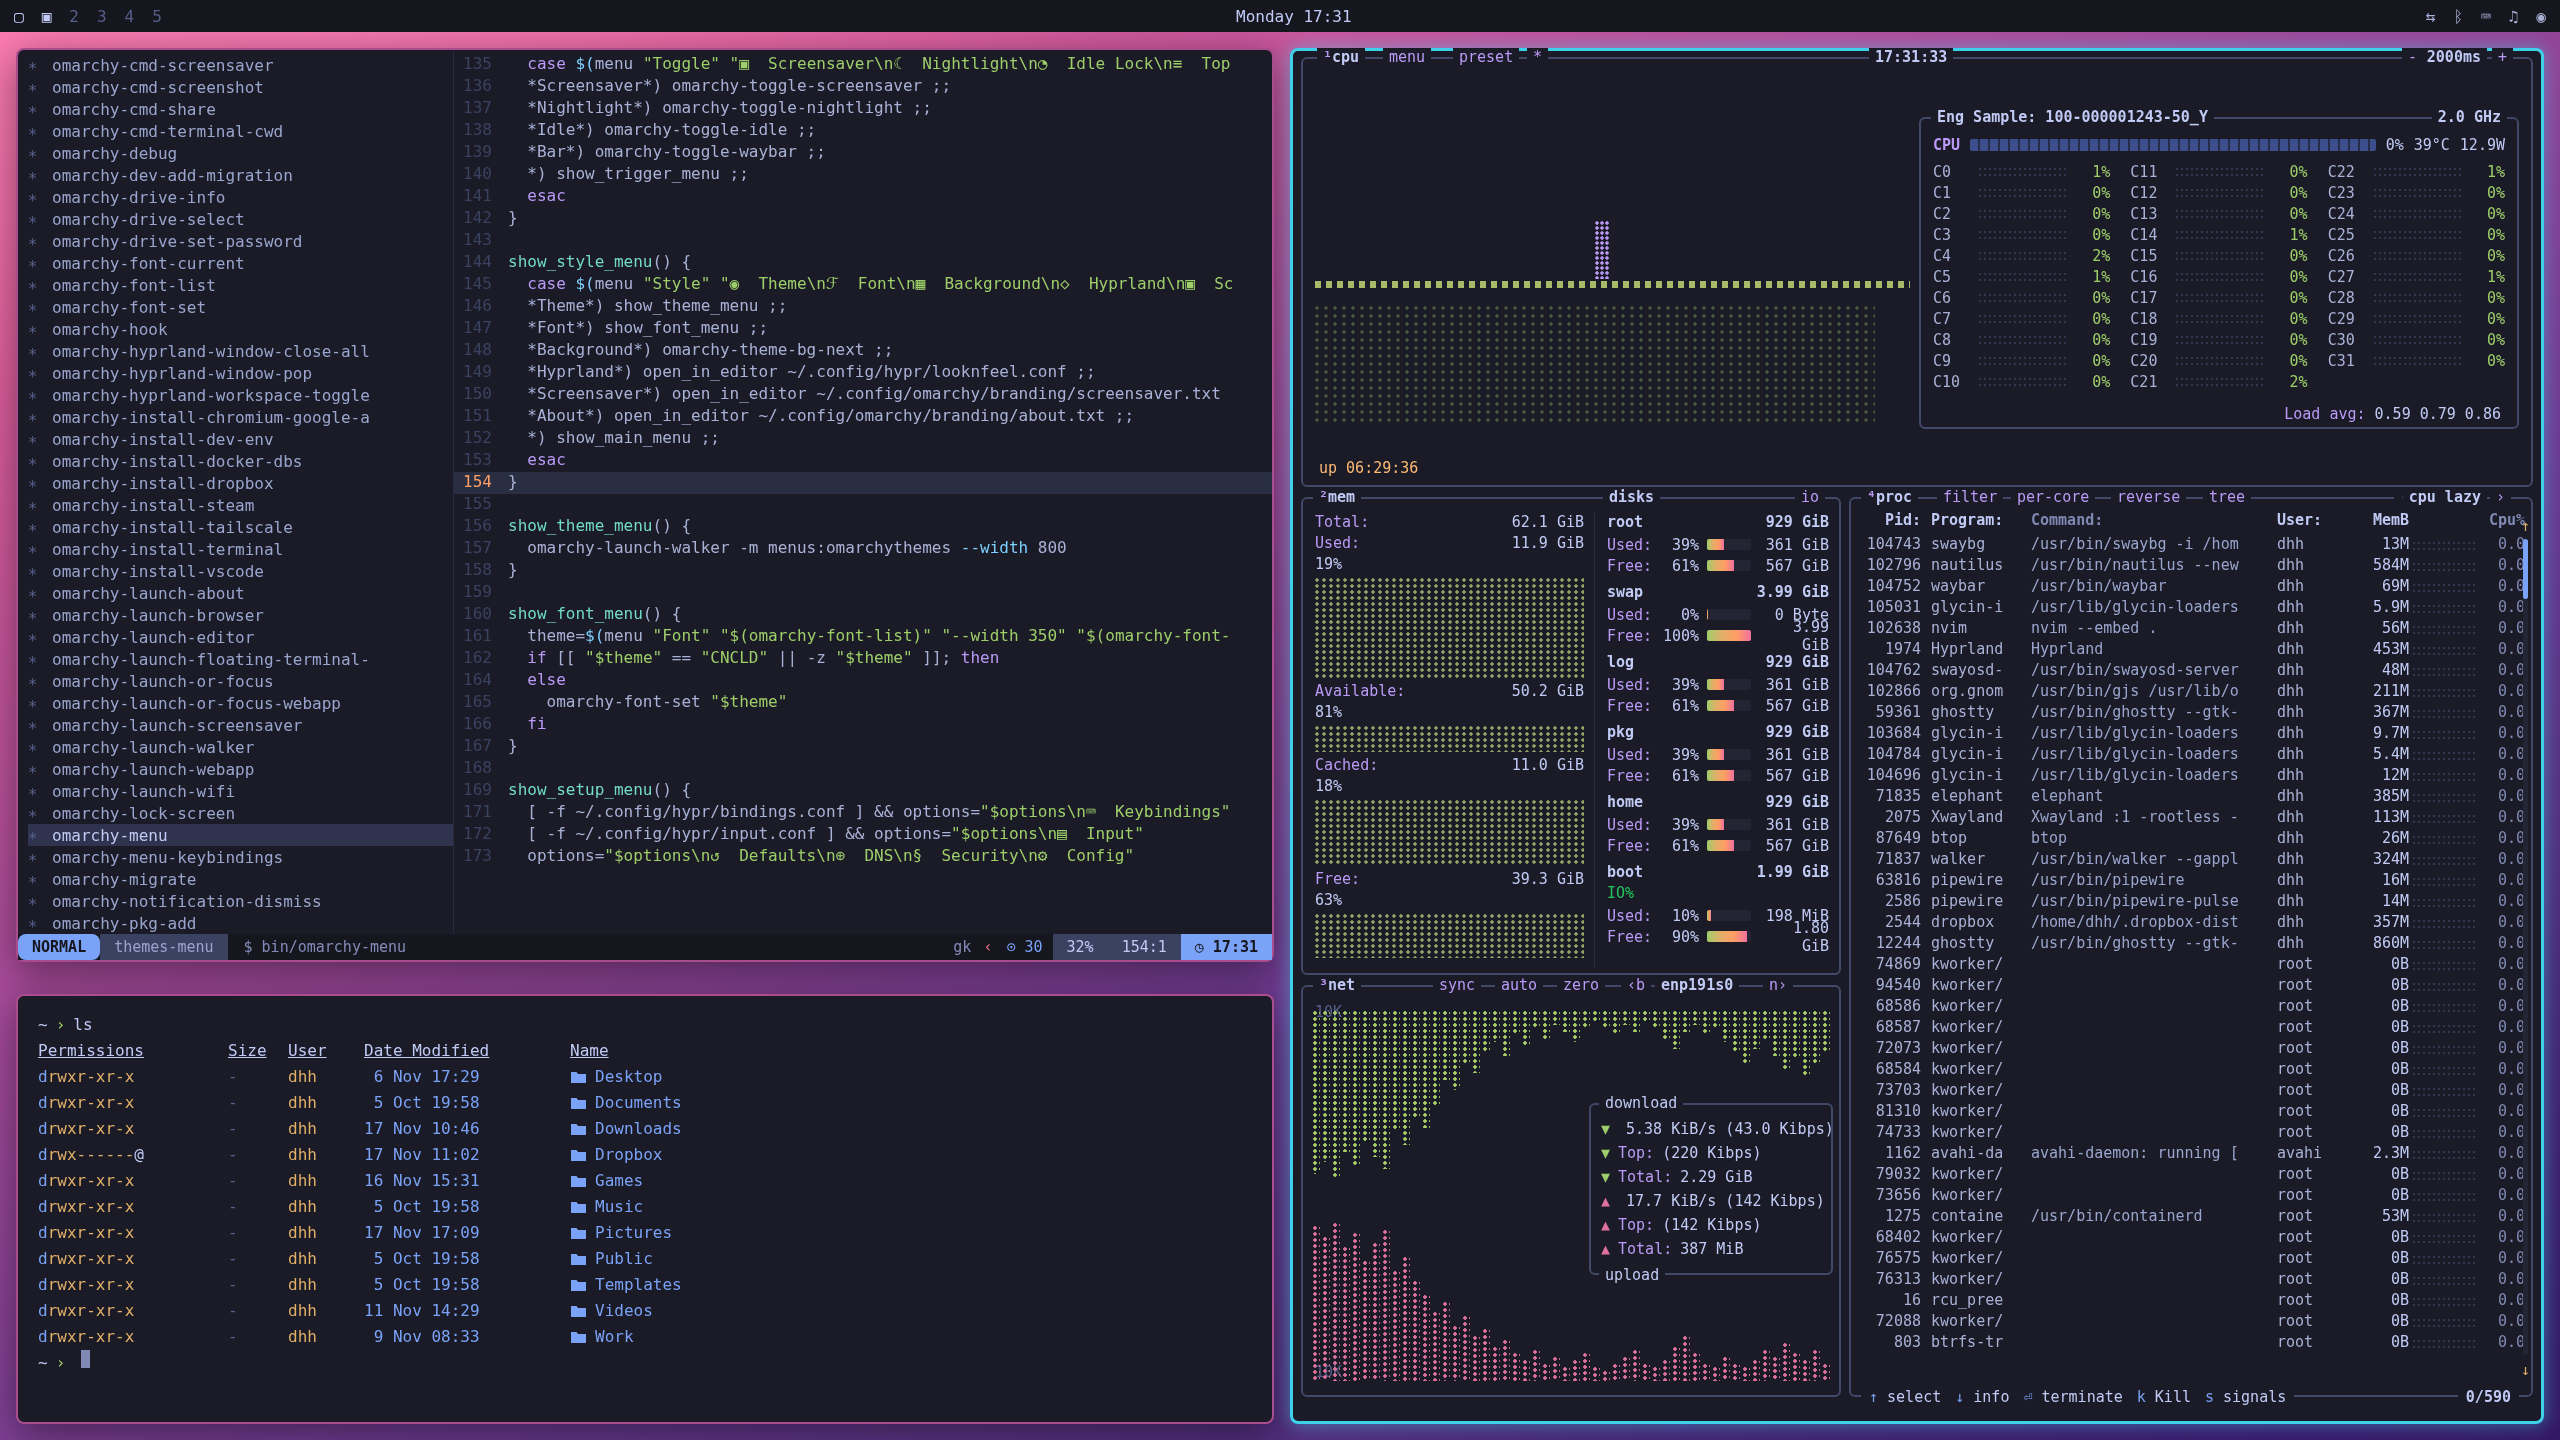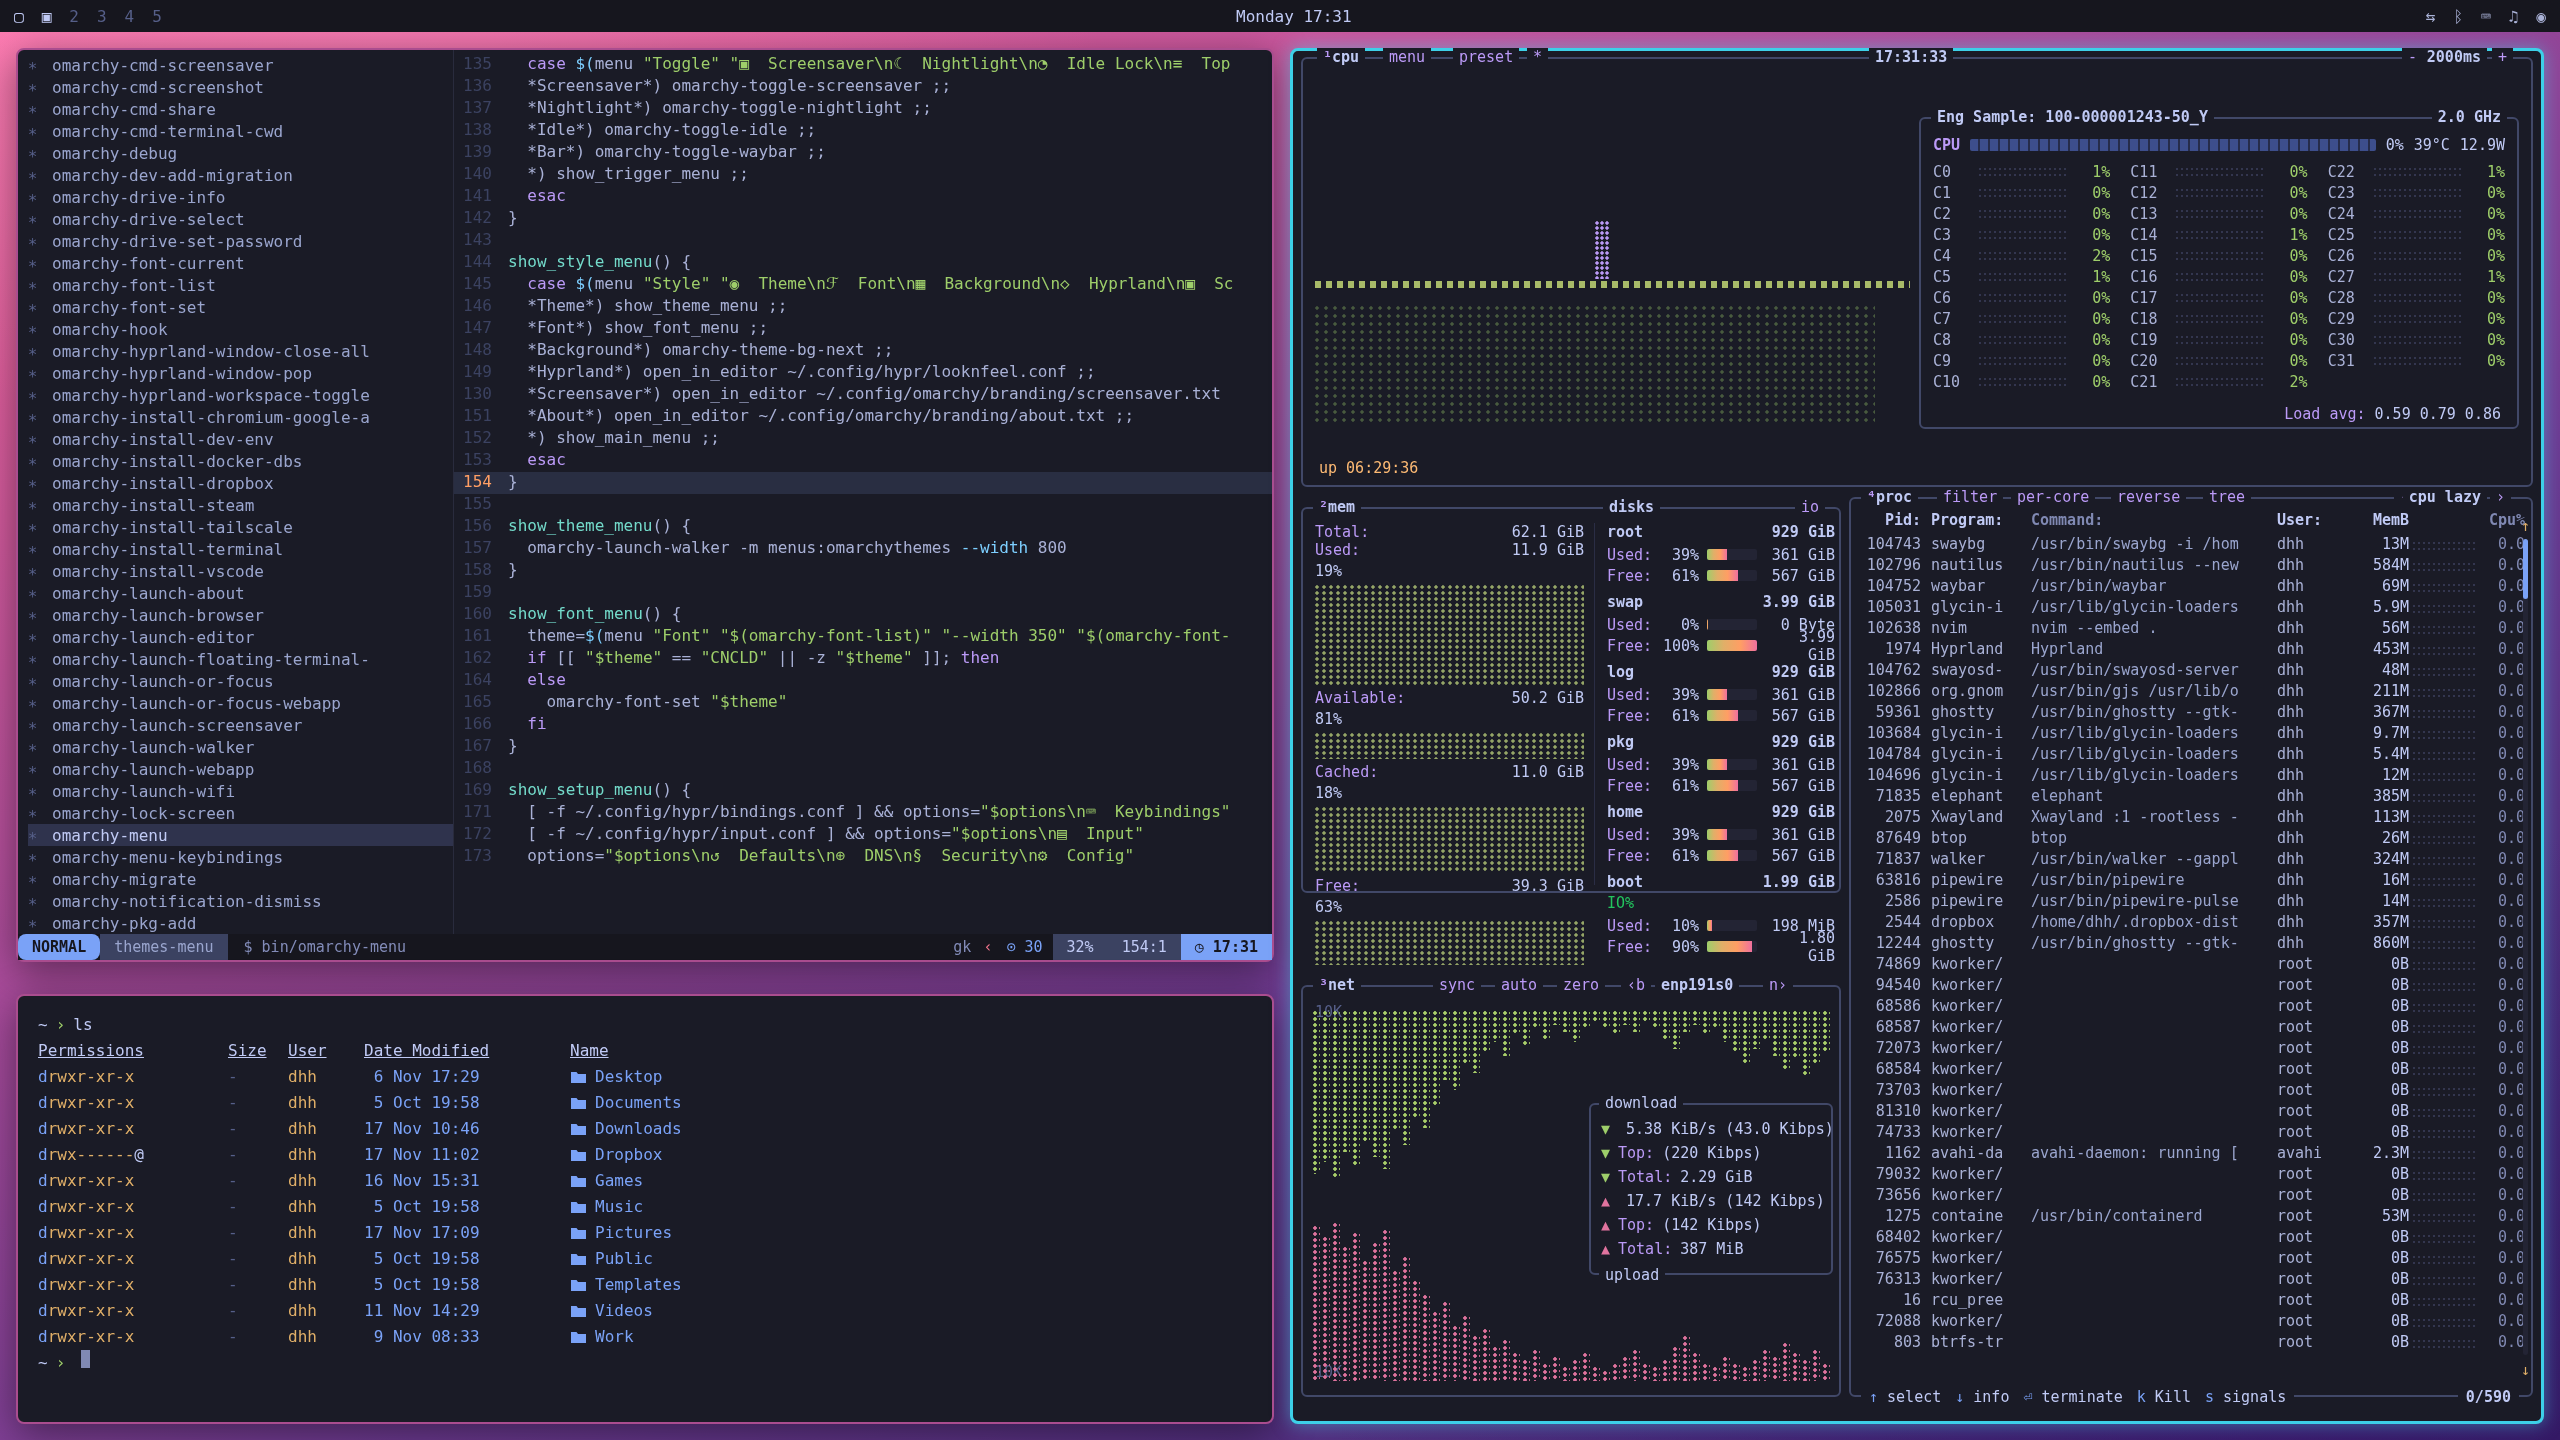--- a/index.html
+++ b/index.html
@@ -79,21 +79,21 @@
   .cpurow .lbl{color:#bb9af7;font-weight:bold;}
   .cpu-meter{flex:1;height:12px;background:repeating-linear-gradient(90deg,#3d4e8c 0 8px,#262c4a 8px 10px);border-radius:2px;}
   .coregrid{display:grid;grid-auto-flow:column;grid-template-rows:repeat(11,21px);grid-template-columns:repeat(3,1fr);column-gap:20px;margin-top:4px;}
   .core{display:flex;align-items:center;}
   .core .cl1{width:40px;color:#a9b1d6;}
   .leader{flex:1;height:10px;margin:0 6px;background-image:radial-gradient(circle at 1px 2px,#33364f 1px,transparent 1.4px);background-size:5px 6px;align-self:center;}
   .core .cp{width:36px;text-align:right;color:#9ece6a;}
   .loadavg{position:absolute;right:16px;bottom:4px;}
   .loadavg .lbl{color:#bb9af7;}
   
-  #mem-box{left:8px;top:456px;width:540px;height:386px;padding:14px 4px 6px 12px;}
+  #mem-box{left:8px;top:446px;width:540px;height:478px;padding:14px 10px 6px 12px;}
   .memcols{display:flex;height:100%;}
   .memleft{width:280px;border-right:1px solid #2a2d45;padding-right:10px;display:flex;flex-direction:column;}
   .mrow{display:flex;justify-content:space-between;height:21px;}
   .mrow .lbl{color:#bb9af7;}
   .mpct{color:#c0caf5;height:21px;}
   .tex{background-image:radial-gradient(circle at 2px 2px,#b4c877 1.4px,transparent 2px);background-size:7px 6px;opacity:.8;margin:2px 0 4px 0;}
   .disks{flex:1;padding-left:12px;display:flex;flex-direction:column;gap:2px;}
   .dentry{margin-bottom:5px;}
   .drow1{display:flex;justify-content:space-between;color:#c0caf5;font-weight:bold;height:21px;}
   .drow{display:flex;align-items:center;height:21px;}
@@ -337,21 +337,21 @@
         <div class="cl"><span class="ln">140</span><span class="lt"><span class="tk-c">  *) show_trigger_menu ;;</span></span></div>
         <div class="cl"><span class="ln">141</span><span class="lt"><span class="tk-k">  esac</span></span></div>
         <div class="cl"><span class="ln">142</span><span class="lt"><span class="tk-c">}</span></span></div>
         <div class="cl"><span class="ln">143</span><span class="lt"></span></div>
         <div class="cl"><span class="ln">144</span><span class="lt"><span class="tk-f">show_style_menu</span><span class="tk-c">() {</span></span></div>
         <div class="cl"><span class="ln">145</span><span class="lt"><span class="tk-k">  case </span><span class="tk-y">$(</span><span class="tk-c">menu </span><span class="tk-s">"Style" "◉  Theme\nℱ  Font\n▦  Background\n◇  Hyprland\n▣  Sc</span></span></div>
         <div class="cl"><span class="ln">146</span><span class="lt"><span class="tk-c">  *Theme*) show_theme_menu ;;</span></span></div>
         <div class="cl"><span class="ln">147</span><span class="lt"><span class="tk-c">  *Font*) show_font_menu ;;</span></span></div>
         <div class="cl"><span class="ln">148</span><span class="lt"><span class="tk-c">  *Background*) omarchy-theme-bg-next ;;</span></span></div>
         <div class="cl"><span class="ln">149</span><span class="lt"><span class="tk-c">  *Hyprland*) open_in_editor ~/.config/hypr/looknfeel.conf ;;</span></span></div>
-        <div class="cl"><span class="ln">130</span><span class="lt"><span class="tk-c">  *Screensaver*) open_in_editor ~/.config/omarchy/branding/screensaver.txt</span></span></div>
+        <div class="cl"><span class="ln">150</span><span class="lt"><span class="tk-c">  *Screensaver*) open_in_editor ~/.config/omarchy/branding/screensaver.txt</span></span></div>
         <div class="cl"><span class="ln">151</span><span class="lt"><span class="tk-c">  *About*) open_in_editor ~/.config/omarchy/branding/about.txt ;;</span></span></div>
         <div class="cl"><span class="ln">152</span><span class="lt"><span class="tk-c">  *) show_main_menu ;;</span></span></div>
         <div class="cl"><span class="ln">153</span><span class="lt"><span class="tk-k">  esac</span></span></div>
         <div class="cl hl"><span class="ln">154</span><span class="lt"><span class="tk-c">}</span></span></div>
         <div class="cl"><span class="ln">155</span><span class="lt"></span></div>
         <div class="cl"><span class="ln">156</span><span class="lt"><span class="tk-f">show_theme_menu</span><span class="tk-c">() {</span></span></div>
         <div class="cl"><span class="ln">157</span><span class="lt"><span class="tk-c">  omarchy-launch-walker -m menus:omarchythemes </span><span class="tk-y">--width</span><span class="tk-c"> 800</span></span></div>
         <div class="cl"><span class="ln">158</span><span class="lt"><span class="tk-c">}</span></span></div>
         <div class="cl"><span class="ln">159</span><span class="lt"></span></div>
         <div class="cl"><span class="ln">160</span><span class="lt"><span class="tk-f">show_font_menu</span><span class="tk-c">() {</span></span></div>

